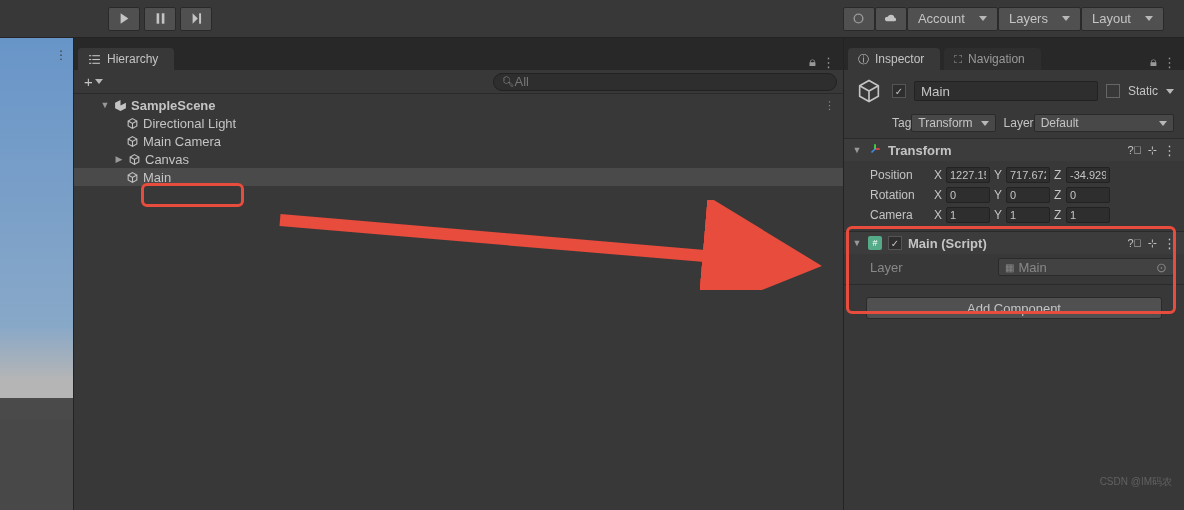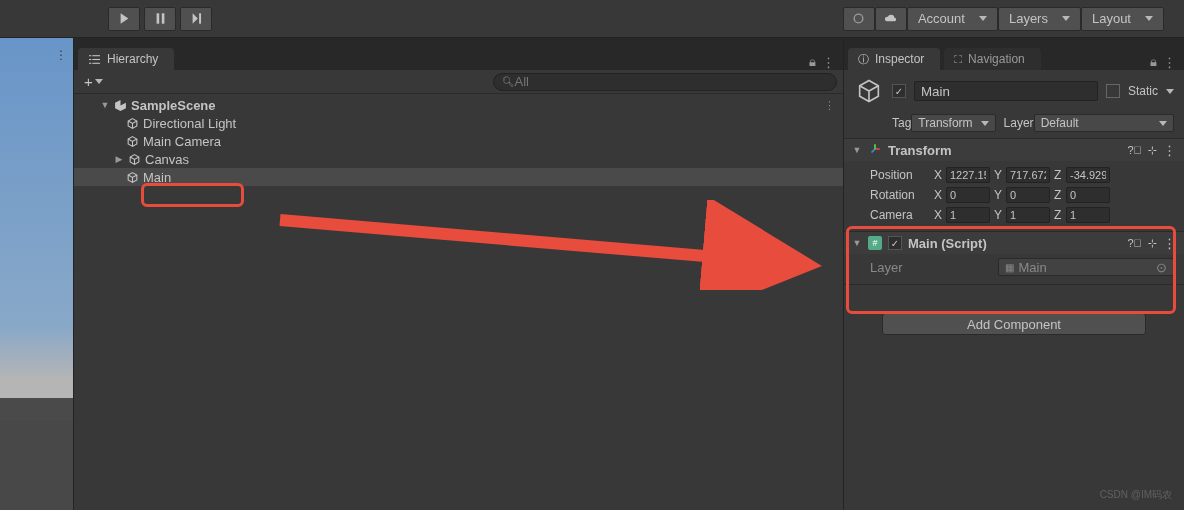--- a/index.html
+++ b/index.html
@@ -47,25 +47,25 @@
 .comp-header { height: 22px; background: #3c3c3c; display: flex; align-items: center; padding: 0 8px; gap: 6px; }
 .comp-header .title { font-weight: 600; flex: 1; }
 .comp-body { padding: 4px 10px 6px 26px; }
 .vec-row { display: flex; align-items: center; height: 20px; gap: 4px; }
 .vec-label { width: 60px; font-size: 12px; }
 .vec-pair { display: flex; align-items: center; gap: 2px; }
 .vec-pair span { font-size: 12px; width: 10px; }
 .vec-input { width: 44px; height: 16px; background: #2e2e2e; border: 1px solid #222; color: #c4c4c4; font-size: 11px; padding: 0 3px; border-radius: 2px; }
 .script-row { display: flex; align-items: center; gap: 8px; padding: 4px 10px 8px 26px; }
 .script-field { flex: 1; background: #424242; border: 1px solid #2a2a2a; height: 18px; display: flex; align-items: center; padding: 0 6px; color: #888; gap: 4px; border-radius: 2px; }
-.add-comp-btn { margin: 28px auto; width: 264px; height: 22px; background: #505050; border: 1px solid #2a2a2a; display: flex; align-items: center; justify-content: center; border-radius: 3px; cursor: pointer; }
+.add-comp-btn { margin: 12px auto; width: 296px; height: 22px; background: #505050; border: 1px solid #2a2a2a; display: flex; align-items: center; justify-content: center; border-radius: 3px; cursor: pointer; }
 
 .anno-box1 { position: absolute; border: 3px solid #e74c3c; border-radius: 6px; pointer-events: none; }
 .arrow-svg { position: absolute; pointer-events: none; }
-.watermark { position: absolute; right: 12px; bottom: 8px; color: #888; font-size: 10px; opacity: 0.5; }
+.watermark { position: absolute; right: 12px; bottom: 21px; color: #888; font-size: 10px; opacity: 0.5; }
 
 svg.icon { width: 13px; height: 13px; }
 svg.icon-lg { width: 28px; height: 28px; }
 </style>
 </head>
 <body>
 
 <div class="toolbar">
   <div class="toolbar-left">
     <div class="tb-btn">

